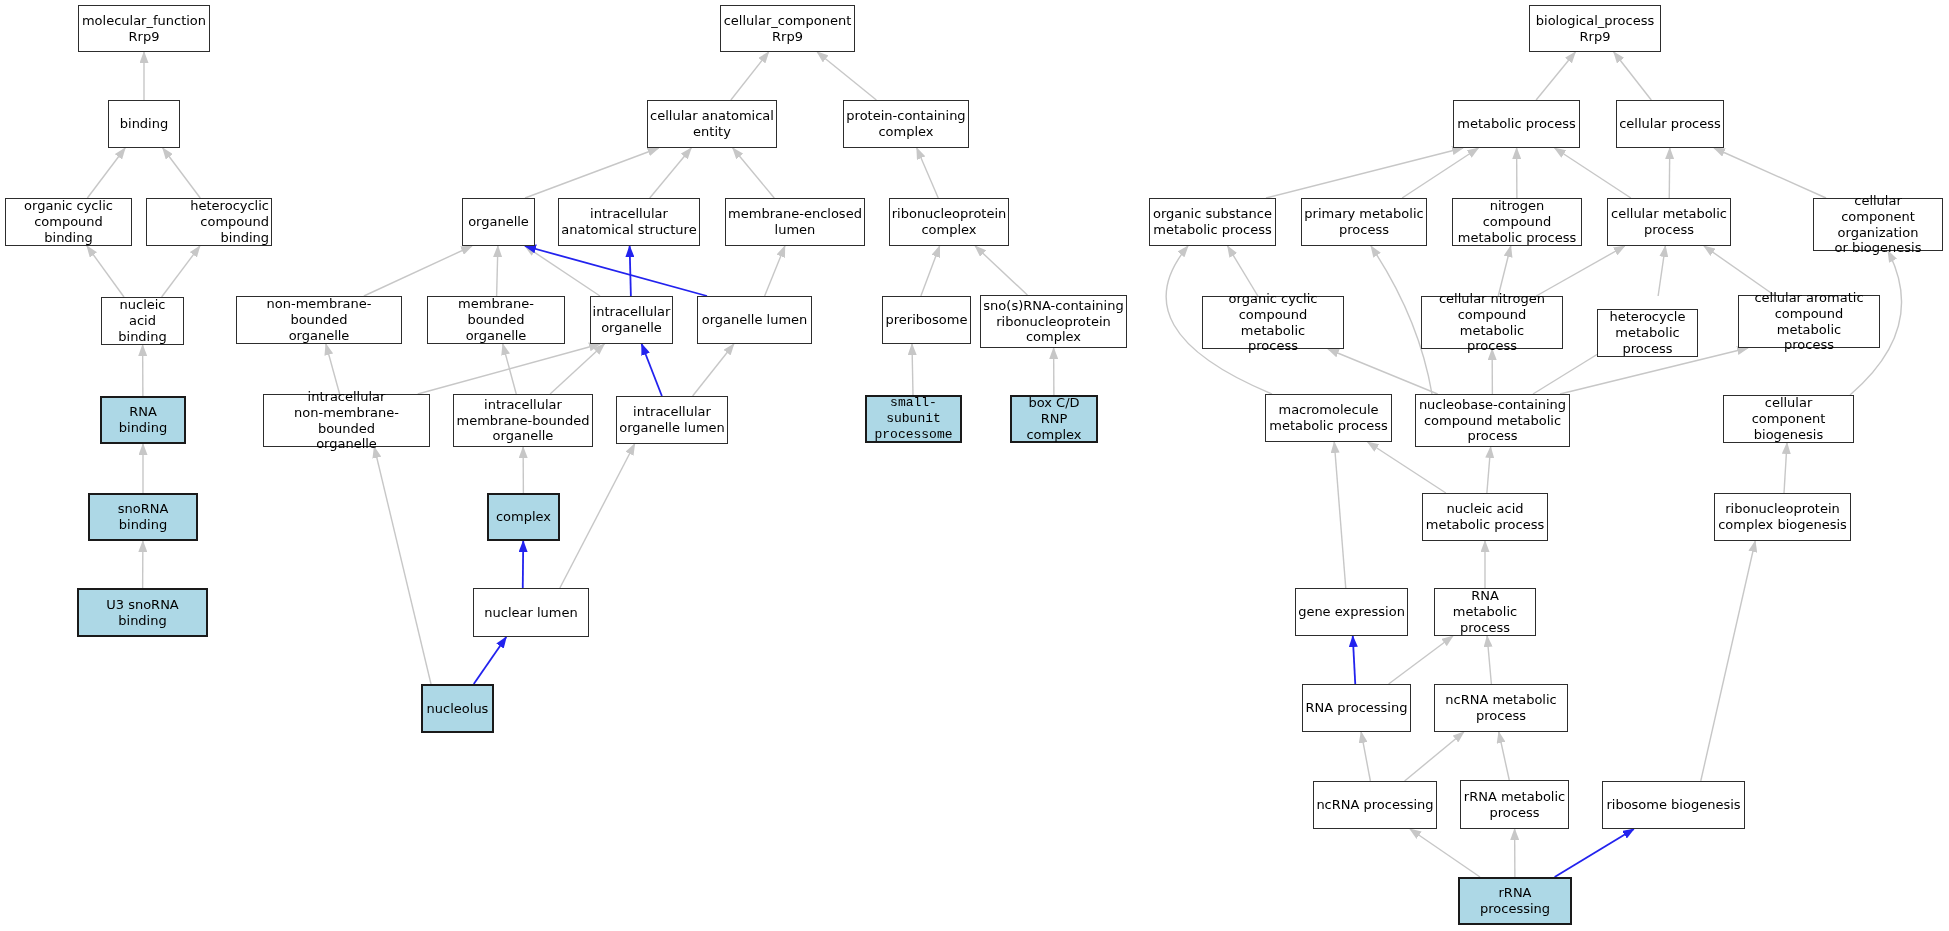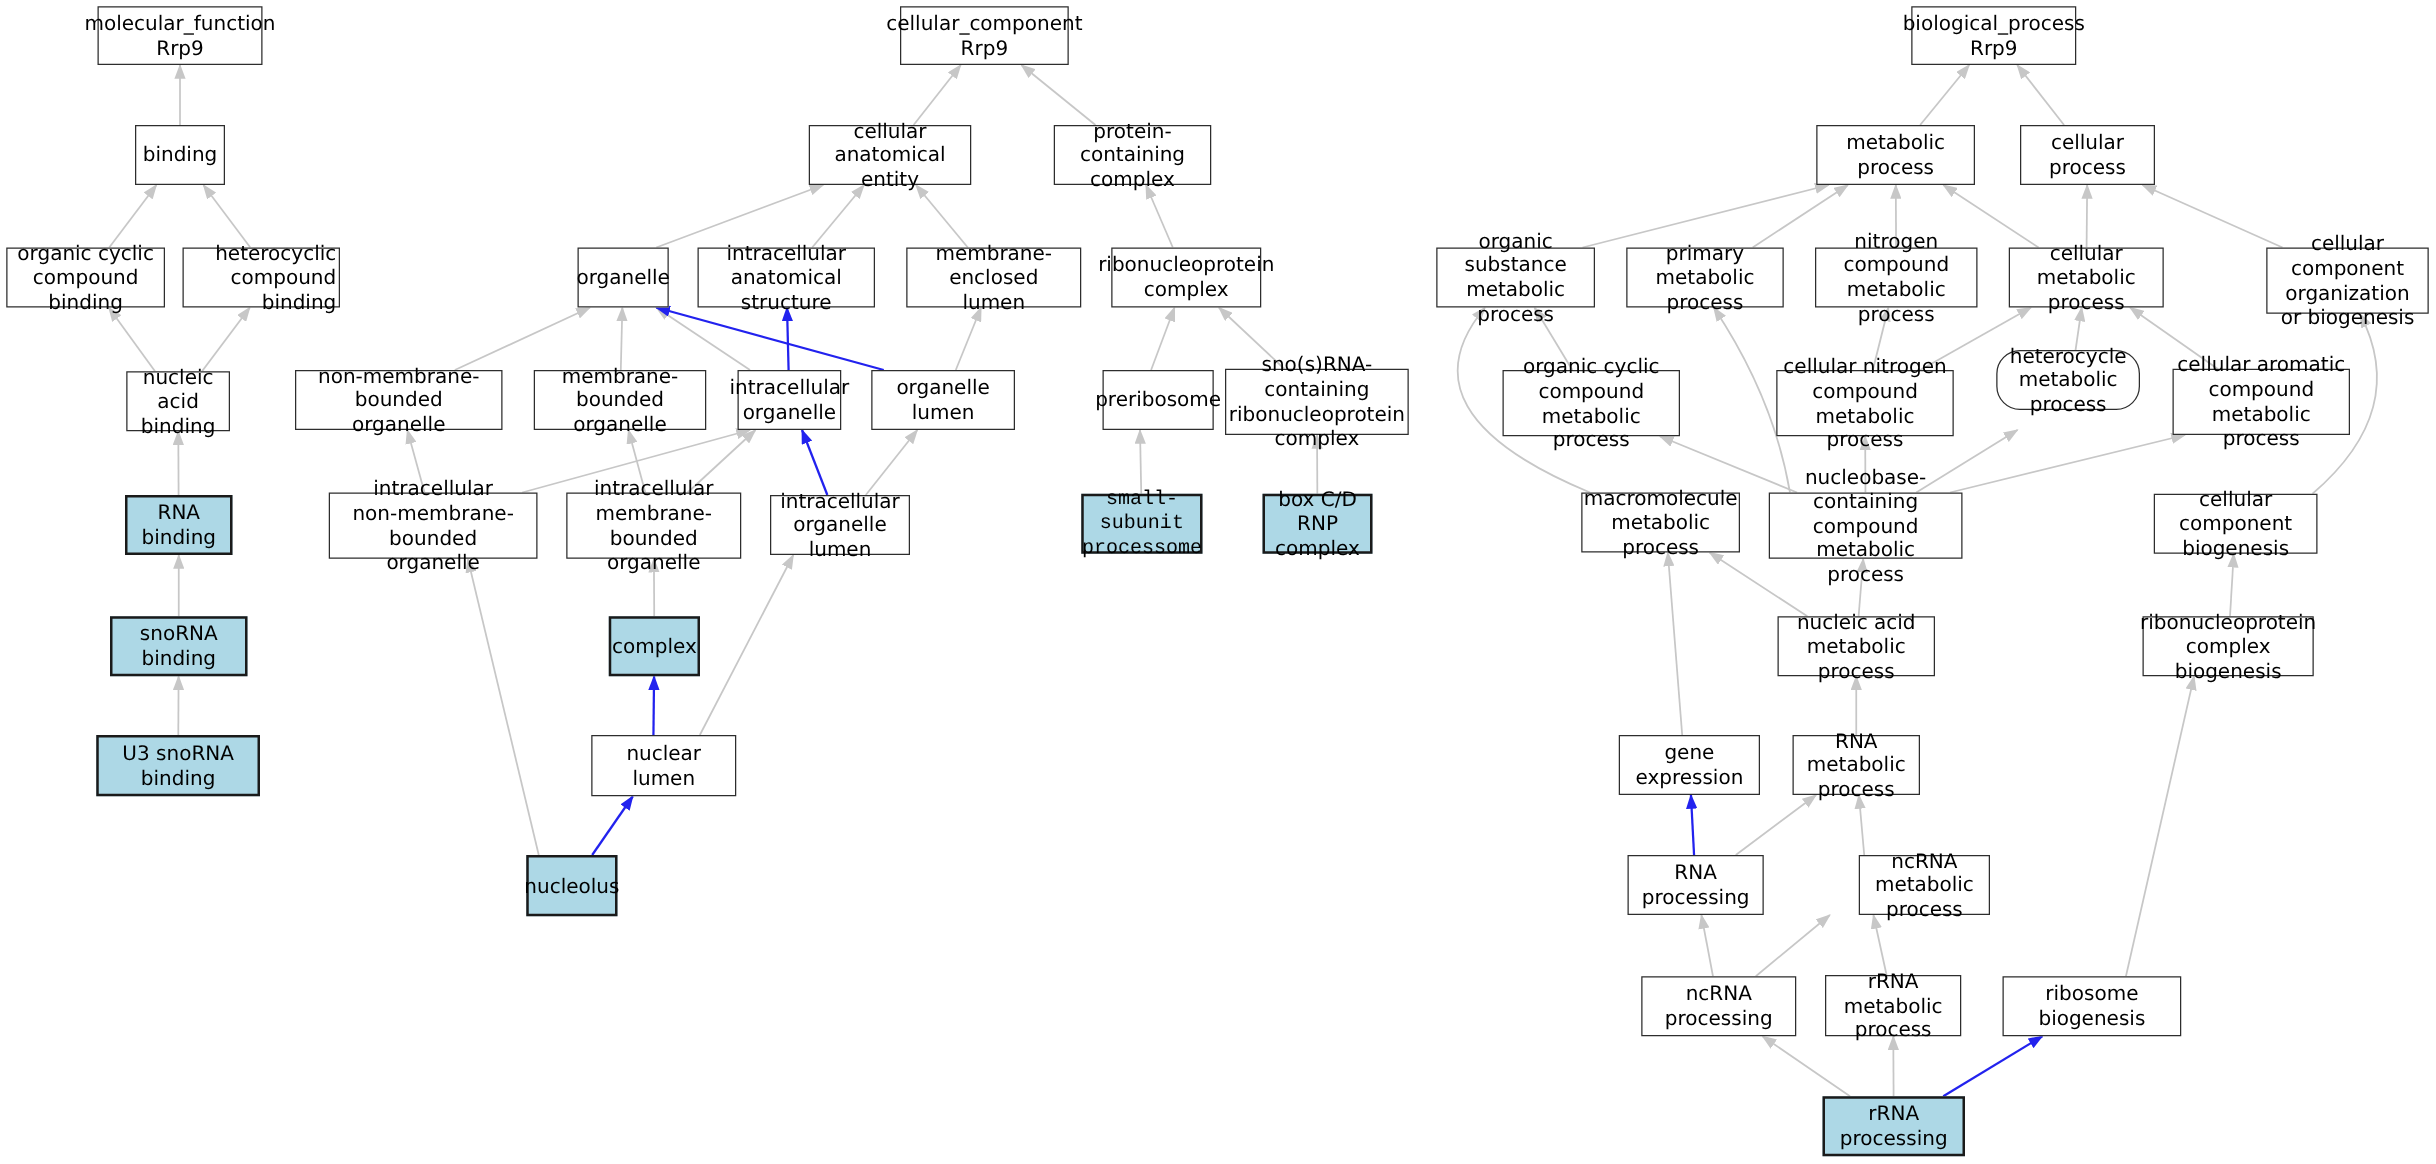--- a/index.html
+++ b/index.html
@@ -12,21 +12,21 @@
   }
   #edges{position:absolute;left:0;top:0;}
   .node{
     position:absolute;
     box-sizing:border-box;
     border:1.5px solid #2d2d2d;
     background:#ffffff;
     color:#000000;
     display:flex;align-items:center;justify-content:center;
     text-align:center;
-    font-size:16px;line-height:1.22;
+    font-size:13px;line-height:1.22;
     white-space:pre-line;
     padding:1px 2px;
     cursor:pointer;
   }
   .node.hl{
     background:#add8e6;
     border-color:#1a1a1a;
     border-width:2px;
   }
 </style>
@@ -179,40 +179,40 @@
 process</div>
     <div class="node" style="left: 1813px; top: 198px; width: 130px; height: 53px;">cellular component
 organization
 or biogenesis</div>
     <div class="node" style="left: 1202px; top: 296px; width: 142px; height: 53px;">organic cyclic
 compound metabolic
 process</div>
     <div class="node" style="left: 1421px; top: 296px; width: 142px; height: 53px;">cellular nitrogen
 compound metabolic
 process</div>
-    <div class="node" style="left: 1597px; top: 280px; width: 115px; height: 48px; border-radius: 19px;">heterocycle
+    <div class="node" style="left: 1597px; top: 309px; width: 101px; height: 48px;">heterocycle
 metabolic process</div>
     <div class="node" style="left: 1738px; top: 295px; width: 142px; height: 53px;">cellular aromatic
 compound metabolic
 process</div>
     <div class="node" style="left: 1265px; top: 394px; width: 127px; height: 48px;">macromolecule
 metabolic process</div>
     <div class="node" style="left: 1415px; top: 394px; width: 155px; height: 53px;">nucleobase-containing
 compound metabolic
 process</div>
     <div class="node" style="left: 1723px; top: 395px; width: 131px; height: 48px;">cellular component
 biogenesis</div>
     <div class="node" style="left: 1422px; top: 493px; width: 126px; height: 48px;">nucleic acid
 metabolic process</div>
     <div class="node" style="left: 1714px; top: 493px; width: 137px; height: 48px;">ribonucleoprotein
 complex biogenesis</div>
     <div class="node" style="left: 1295px; top: 588px; width: 113px; height: 48px;">gene expression</div>
     <div class="node" style="left: 1434px; top: 588px; width: 102px; height: 48px;">RNA metabolic
 process</div>
     <div class="node" style="left: 1302px; top: 684px; width: 109px; height: 48px;">RNA processing</div>
-    <div class="node" style="left: 1487px; top: 684px; width: 105px; height: 48px;">ncRNA metabolic
+    <div class="node" style="left: 1434px; top: 684px; width: 134px; height: 48px;">ncRNA metabolic
 process</div>
     <div class="node" style="left: 1313px; top: 781px; width: 124px; height: 48px;">ncRNA processing</div>
     <div class="node" style="left: 1460px; top: 780px; width: 109px; height: 49px;">rRNA metabolic
 process</div>
     <div class="node" style="left: 1602px; top: 781px; width: 143px; height: 48px;">ribosome biogenesis</div>
     <div class="node hl" style="left: 1458px; top: 877px; width: 114px; height: 48px;">rRNA processing</div>
   </div>
 
 </body></html>

